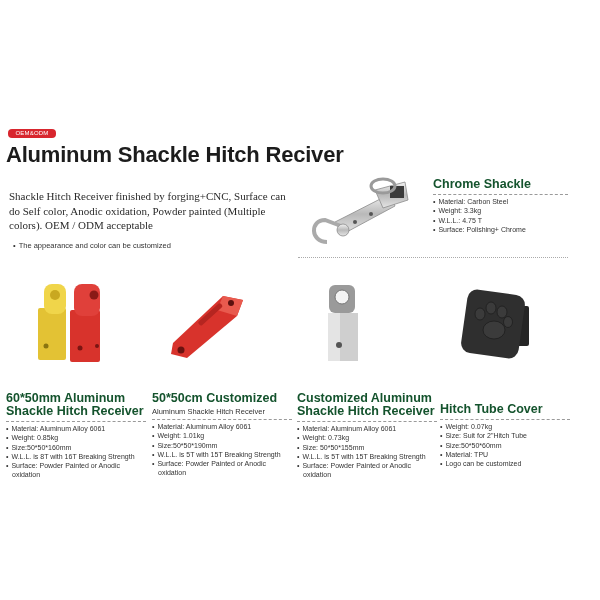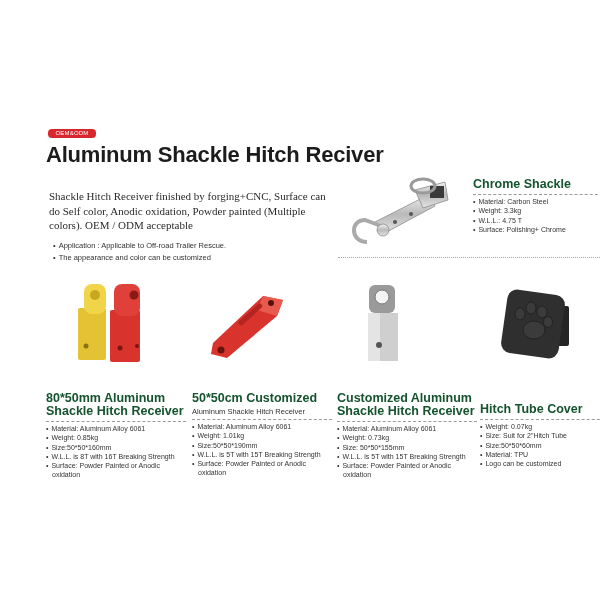--- a/index.html
+++ b/index.html
@@ -1,17 +1,17 @@
 <!DOCTYPE html>
 <html><head>
 <meta charset="utf-8">
 <style>
   html, body { margin:0; padding:0; background:#ffffff; }
   body { width:600px; height:600px; position:relative; overflow:hidden; font-family:"Liberation Sans", sans-serif; color:#1a1a1a; }
-  .abs { position:absolute;margin-left:40px; }
+  .abs { position:absolute; }
   .badge { left:8px; top:129px; width:48px; height:9px; background:#d8262e; color:#fff; font-size:6px; line-height:9px; text-align:center; border-radius:4px; letter-spacing:0.2px; }
   .title { left:6px; top:142px; font-size:22px; font-weight:bold; letter-spacing:-0.2px; color:#1c1c1c; white-space:nowrap; }
   .intro { left:9px; top:189px; width:290px; font-size:11px; line-height:14.5px; color:#2a2a2a;font-family:Liberation Serif, serif; }
   .bullets-small { left:13px; top:240px; font-size:7.5px; line-height:12px; color:#333; }
   .bullets-small div::before, .specs div::before { content:"\2022"; margin-right:3px; }
   .heading { font-size:12.5px; font-weight:bold; line-height:13px; color:#14532d; white-space:nowrap; }
   .subheading { font-size:7.5px; font-weight:normal; color:#333; margin-top:2px; }
   .dash { border-top:1px dashed #9a9a9a; margin:3px 0 2px 0; }
   .specs { font-size:7px; line-height:9.3px; color:#333; }
   .specs .cont::before { content:""; margin:0; }
@@ -20,21 +20,20 @@
   svg { display:block; }
 </style>
 </head>
 <body>
 
 <div class="abs badge">OEM&amp;ODM</div>
 <div class="abs title">Aluminum Shackle Hitch Reciver</div>
 
 <div class="abs intro">Shackle Hitch Receiver finished by forging+CNC, Surface can do Self color, Anodic oxidation, Powder painted (Multiple colors). OEM / ODM acceptable</div>
 <div class="abs bullets-small">
-  <div>Application : Applicable to Off-road Trailer Rescue.</div>
   <div>The appearance and color can be customized</div>
 </div>
 
 <div class="abs" style="left:305px;top:172px;width:115px;height:80px;">
   <svg width="115" height="80" viewBox="0 0 115 80">
     <defs>
       <linearGradient id="chr" x1="0" y1="0" x2="0" y2="1">
         <stop offset="0" stop-color="#f2f2f2"></stop>
           <stop offset="0.5" stop-color="#b9b9b9"></stop>
           <stop offset="1" stop-color="#e5e5e5"></stop>
@@ -103,21 +102,21 @@
     <rect x="4" y="4" width="58" height="64" rx="10" fill="#2f2f2f" transform="rotate(8 33 36)"></rect>
     <ellipse cx="34" cy="42" rx="11" ry="9" fill="#3b3b3b" stroke="#1e1e1e" stroke-width="0.8"></ellipse>
     <ellipse cx="20" cy="26" rx="5" ry="6" fill="#3b3b3b" stroke="#1e1e1e" stroke-width="0.8"></ellipse>
     <ellipse cx="31" cy="20" rx="5" ry="6" fill="#3b3b3b" stroke="#1e1e1e" stroke-width="0.8"></ellipse>
     <ellipse cx="42" cy="24" rx="5" ry="6" fill="#3b3b3b" stroke="#1e1e1e" stroke-width="0.8"></ellipse>
     <ellipse cx="48" cy="34" rx="4.5" ry="5.5" fill="#3b3b3b" stroke="#1e1e1e" stroke-width="0.8"></ellipse>
   </svg>
 </div>
 
 <div class="abs" style="left:6px;top:392px;width:140px;">
-  <div class="heading">80*50mm Aluminum</div>
+  <div class="heading">60*50mm Aluminum</div>
   <div class="heading">Shackle Hitch Receiver</div>
   <div class="dash"></div>
   <div class="specs">
     <div>Material: Aluminum Alloy 6061</div>
     <div>Weight: 0.85kg</div>
     <div>Size:50*50*160mm</div>
     <div>W.L.L. is 8T with 16T Breaking Strength</div>
     <div>Surface: Powder Painted or Anodic</div>
     <div class="cont">oxidation</div>
   </div>

